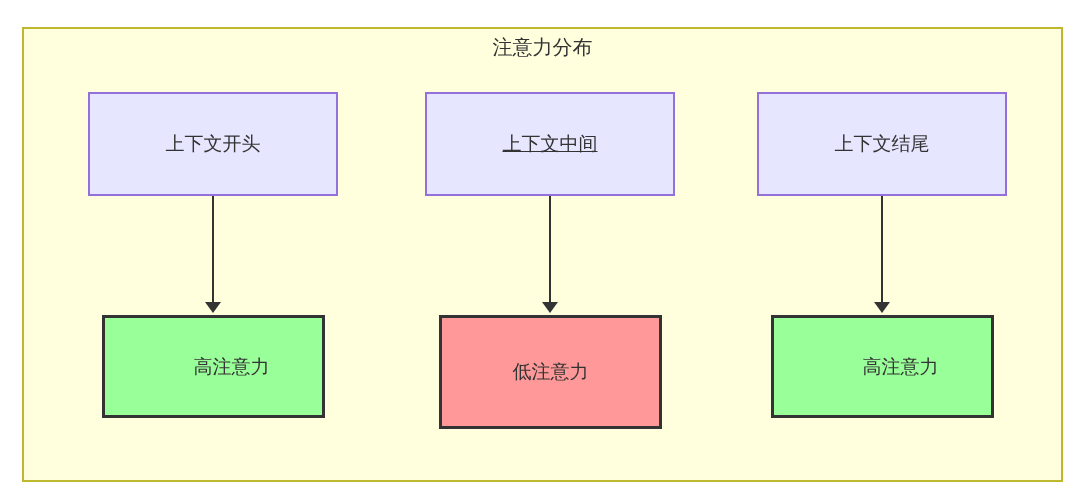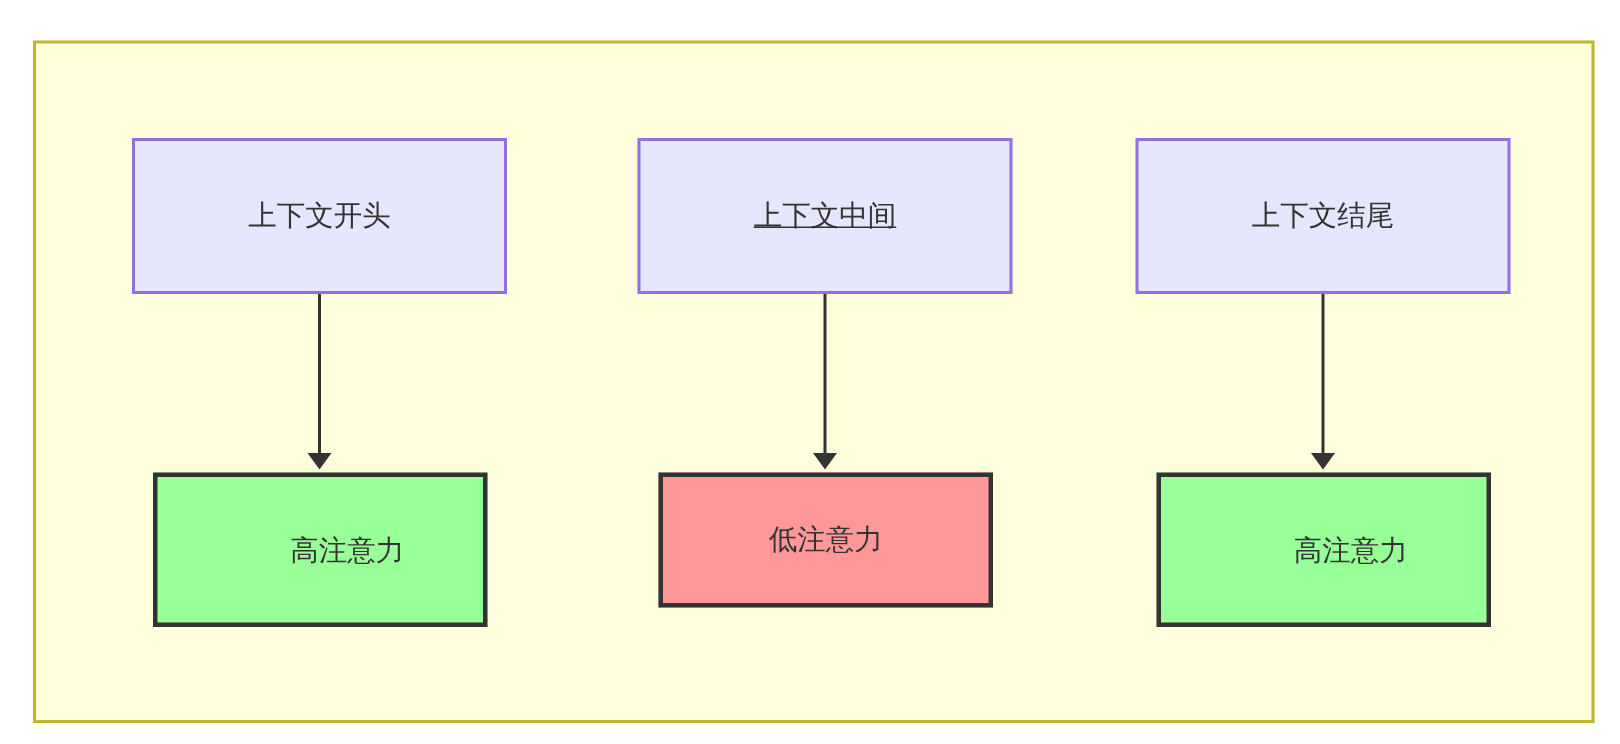--- a/index.html
+++ b/index.html
@@ -91,20 +91,21 @@
     border-top: 11px solid #333333;
   }
 </style>
 </head>
 <body>
 
 <div id="canvas">
 
   <div class="frame"></div>
 
+  <div class="frame-title">注意力分布</div>
 
   <div class="node-top" style="left:88px; top:92px; width:250px; height:104px;">
     <span>上下文开头</span>
   </div>
 
   <div class="node-top" style="left:425px; top:92px; width:250px; height:104px;text-decoration:underline;">
     <span>上下文中间</span>
   </div>
 
   <div class="node-top" style="left:757px; top:92px; width:250px; height:104px;">
@@ -117,21 +118,21 @@
   <div class="edge-line" style="left:549px; top:196px; height:106px;"></div>
   <div class="edge-head" style="left:542px; top:302px;"></div>
 
   <div class="edge-line" style="left:881px; top:196px; height:106px;"></div>
   <div class="edge-head" style="left:874px; top:302px;"></div>
 
   <div class="node-bottom fill-green" style="left:102px; top:315px; width:223px; height:103px;">
     <span>高注意力</span>
   </div>
 
-  <div class="node-bottom fill-red" style="left:439px; top:315px; width:223px; height:90px;">
+  <div class="node-bottom fill-red" style="left:439px; top:315px; width:223px; height:114px;">
     <span>低注意力</span>
   </div>
 
   <div class="node-bottom fill-green" style="left:771px; top:315px; width:223px; height:103px;">
     <span>高注意力</span>
   </div>
 
 </div>
 
 </body></html>

